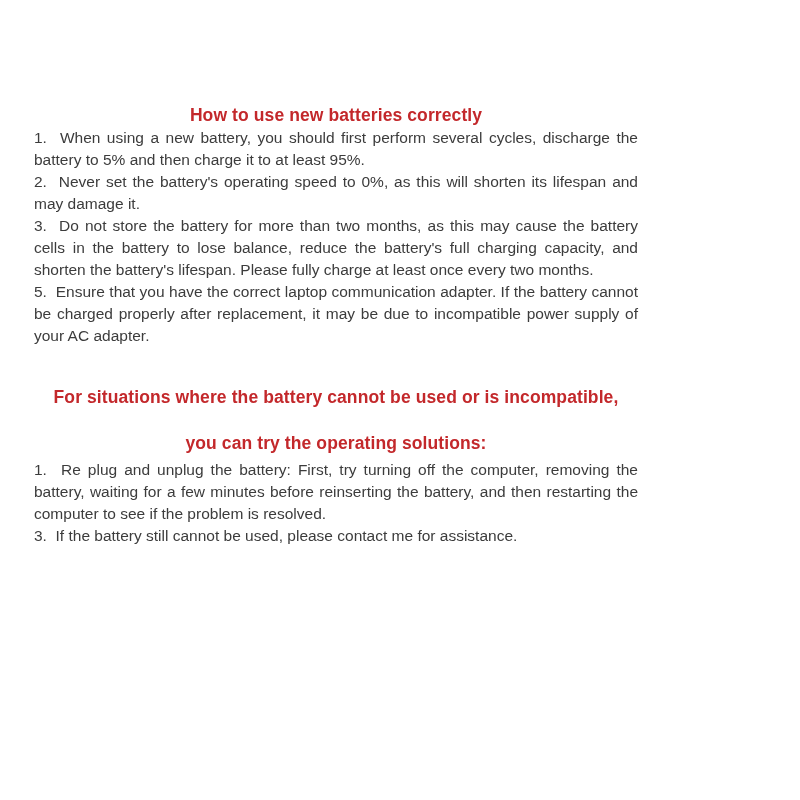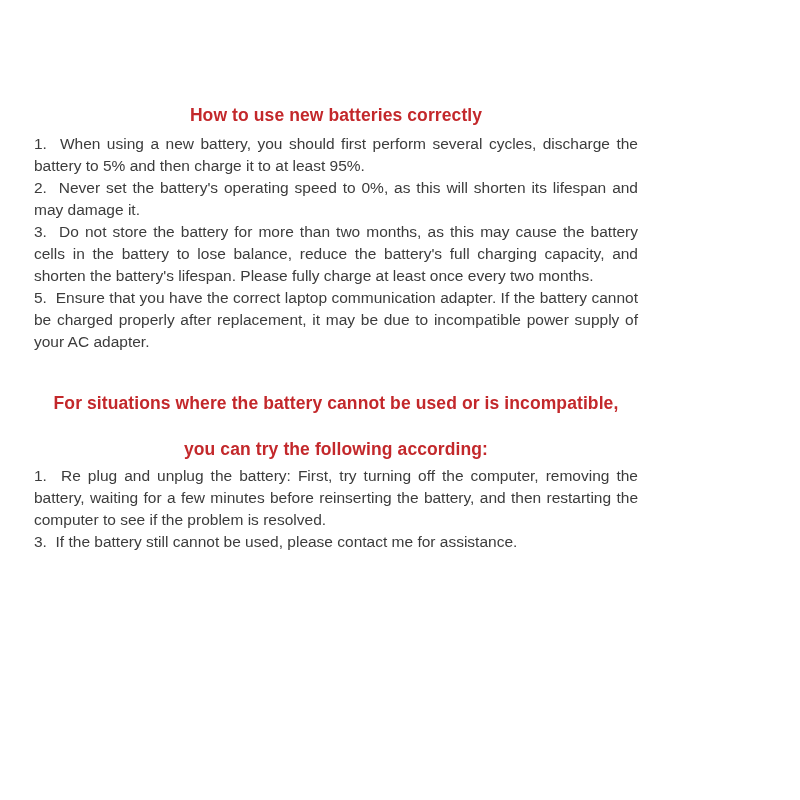--- a/index.html
+++ b/index.html
@@ -31,21 +31,21 @@
     line-height: 24px;
     font-weight: 700;
     text-align: center;
     letter-spacing: 0.1px;
   }
   .section {
     color: var(--ink, #3c3c3c);
     font-size: 15.5px;
     line-height: 22px;
   }
-  .section-1 { margin-top: 6px; }
+  .section-1 { margin-top: 0; }
   .section-2 { margin-top: 4px; }
   .section p {
     margin: 0;
     text-align: justify;
   }
   .heading-2a { margin-top: 38px; }
   .heading-2b { margin-top: 22px; }
 </style>
 </head>
 <body style="background: rgb(255, 255, 255);">
@@ -57,21 +57,21 @@
 
     <div class="section section-1">
       <p>1.&nbsp; When using a new battery, you should first perform several cycles, discharge the battery to 5% and then charge it to at least 95%.</p>
       <p>2.&nbsp; Never set the battery's operating speed to 0%, as this will shorten its lifespan and may damage it.</p>
       <p>3.&nbsp; Do not store the battery for more than two months, as this may cause the battery cells in the battery to lose balance, reduce the battery's full charging capacity, and shorten the battery's lifespan. Please fully charge at least once every two months.</p>
       <p>5.&nbsp; Ensure that you have the correct laptop communication adapter. If the battery cannot be charged properly after replacement, it may be due to incompatible power supply of your AC adapter.</p>
     </div>
 
     <h2 class="heading heading-2a">For situations where the battery cannot be used or is incompatible,</h2>
 
-    <h2 class="heading heading-2b">you can try the following according:</h2>
+    <h2 class="heading heading-2b">you can try the operating solutions:</h2>
 
     <div class="section section-2">
       <p>1.&nbsp; Re plug and unplug the battery: First, try turning off the computer, removing the battery, waiting for a few minutes before reinserting the battery, and then restarting the computer to see if the problem is resolved.</p>
       <p>3.&nbsp; If the battery still cannot be used, please contact me for assistance.</p>
     </div>
 
   </div>
 </div>
 
 </body></html>

